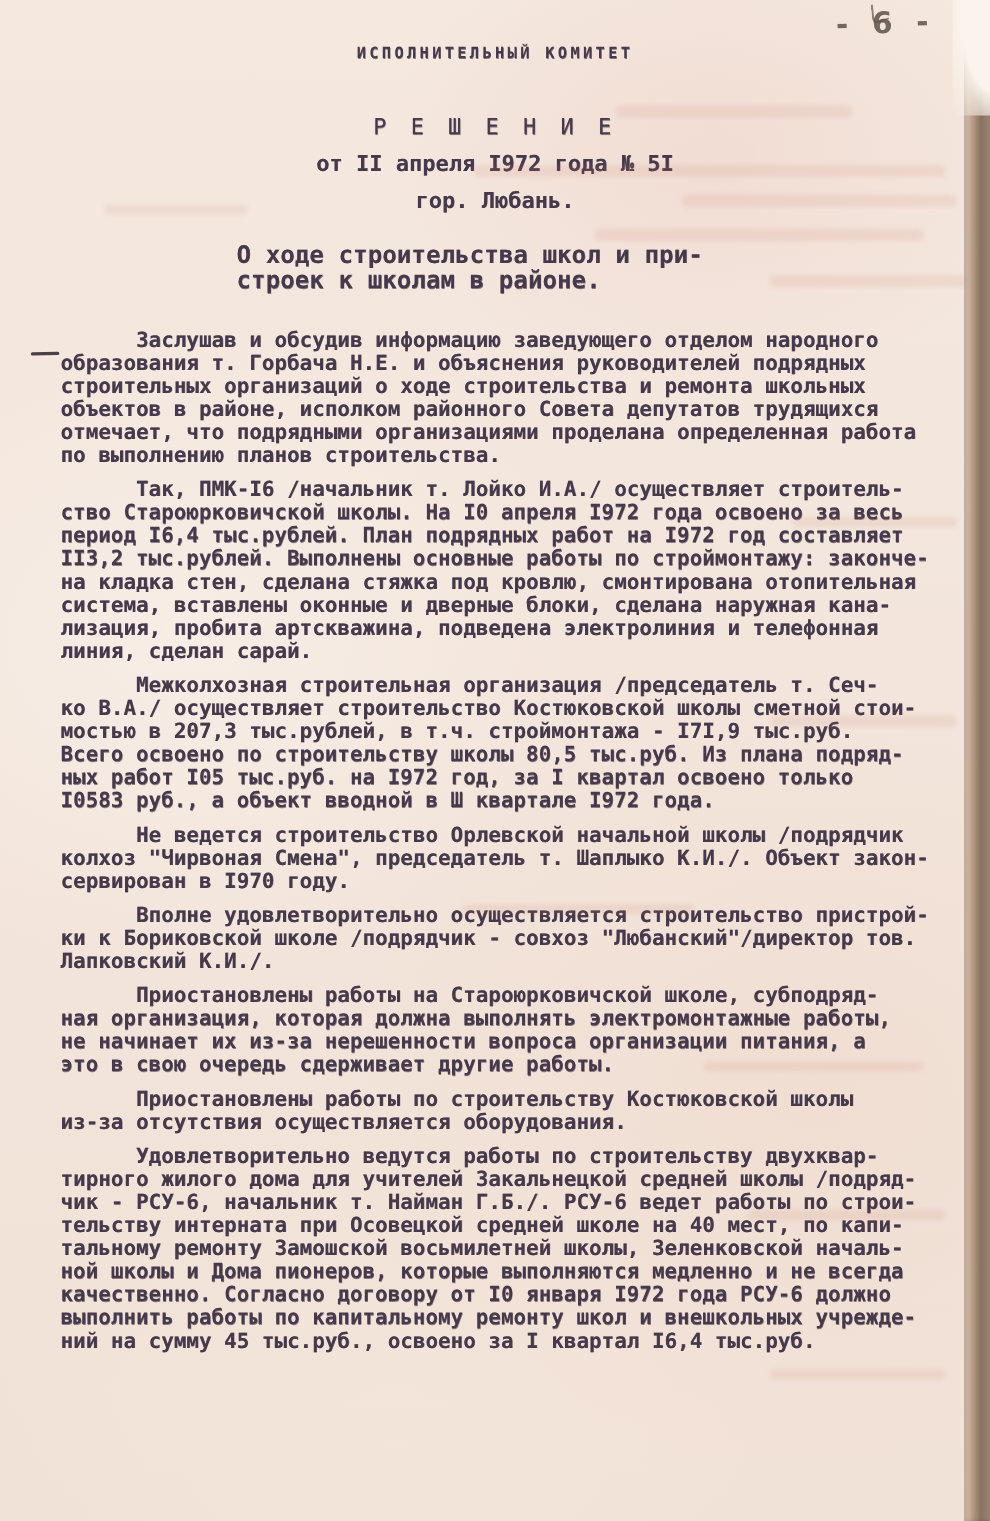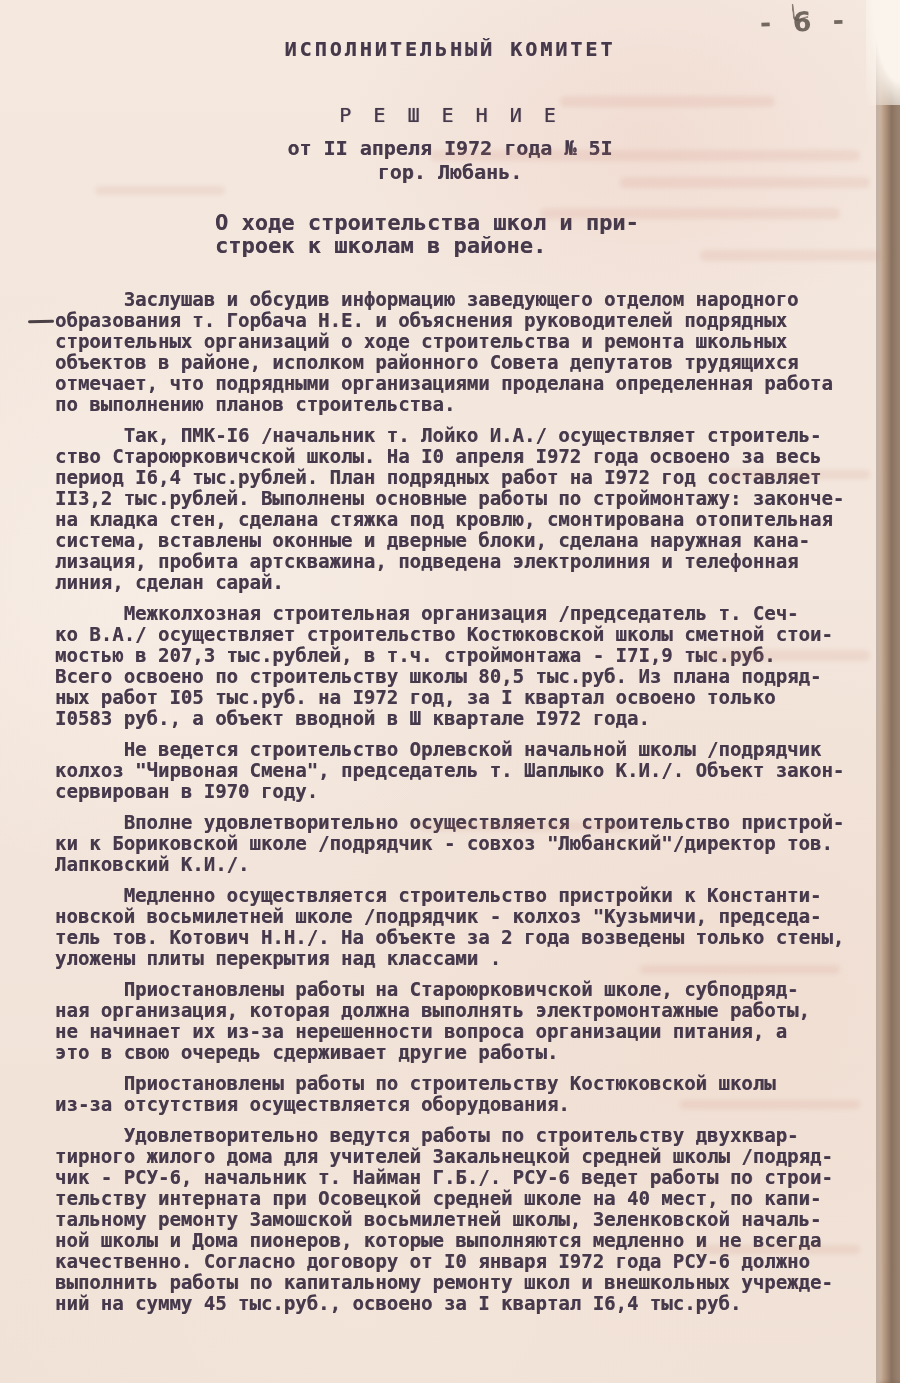--- a/index.html
+++ b/index.html
@@ -41,39 +41,40 @@
     border-left:2px solid rgba(93,83,75,0.7);
     border-bottom:2px solid rgba(93,83,75,0.6);
     transform:rotate(-18deg) skewX(-12deg);
     border-radius:0 0 0 6px;
   }
   .org-header{
     padding-top:38px;
     text-align:center;
     font-weight:bold;
     line-height:23px;
-    font-size:20px;
+    font-size:14px;
     text-shadow:0.4px 0.4px 0.6px rgba(70,57,75,0.65);
   }
   .org-line1{letter-spacing:3px;}
   .org-line2{letter-spacing:2px;}
   .doc-type{
     margin-top:42px;
     text-align:center;
     font-size:20px;font-weight:normal;
     letter-spacing:5px;
     text-shadow:0.4px 0.4px 0.7px rgba(70,57,75,0.7);
   }
   .date-line{
     margin-top:9px;
     text-align:center;
     font-size:20px;font-weight:bold;
     text-shadow:0.3px 0.3px 0.5px rgba(70,57,75,0.6);
   }
   .place-line{
+    margin-top:10px;
     text-align:center;
     font-size:20px;font-weight:bold;
     text-shadow:0.3px 0.3px 0.5px rgba(70,57,75,0.6);
   }
   .subject{
     margin:27px 0 0 215px;
     font-size:22px;font-weight:bold;
     line-height:23px;
     white-space:pre;
     text-shadow:0.3px 0.3px 0.5px rgba(70,57,75,0.65);
@@ -158,24 +159,20 @@
 мостью в 207,3 тыс.рублей, в т.ч. строймонтажа - I7I,9 тыс.руб.
 Всего освоено по строительству школы 80,5 тыс.руб. Из плана подряд-
 ных работ I05 тыс.руб. на I972 год, за I квартал освоено только
 I0583 руб., а объект вводной в Ш квартале I972 года.</p>
     <p class="para">      Не ведется строительство Орлевской начальной школы /подрядчик
 колхоз "Чирвоная Смена", председатель т. Шаплыко К.И./. Объект закон-
 сервирован в I970 году.</p>
     <p class="para">      Вполне удовлетворительно осуществляется строительство пристрой-
 ки к Бориковской школе /подрядчик - совхоз "Любанский"/директор тов.
 Лапковский К.И./.</p>
-    <p class="para">      Медленно осуществляется строительство пристройки к Константи-
-новской восьмилетней школе /подрядчик - колхоз "Кузьмичи, председа-
-тель тов. Котович Н.Н./. На объекте за 2 года возведены только стены,
-уложены плиты перекрытия над классами .</p>
     <p class="para">      Приостановлены работы на Староюрковичской школе, субподряд-
 ная организация, которая должна выполнять электромонтажные работы,
 не начинает их из-за нерешенности вопроса организации питания, а
 это в свою очередь сдерживает другие работы.</p>
     <p class="para">      Приостановлены работы по строительству Костюковской школы
 из-за отсутствия осуществляется оборудования.</p>
     <p class="para">      Удовлетворительно ведутся работы по строительству двухквар-
 тирного жилого дома для учителей Закальнецкой средней школы /подряд-
 чик - РСУ-6, начальник т. Найман Г.Б./. РСУ-6 ведет работы по строи-
 тельству интерната при Осовецкой средней школе на 40 мест, по капи-

